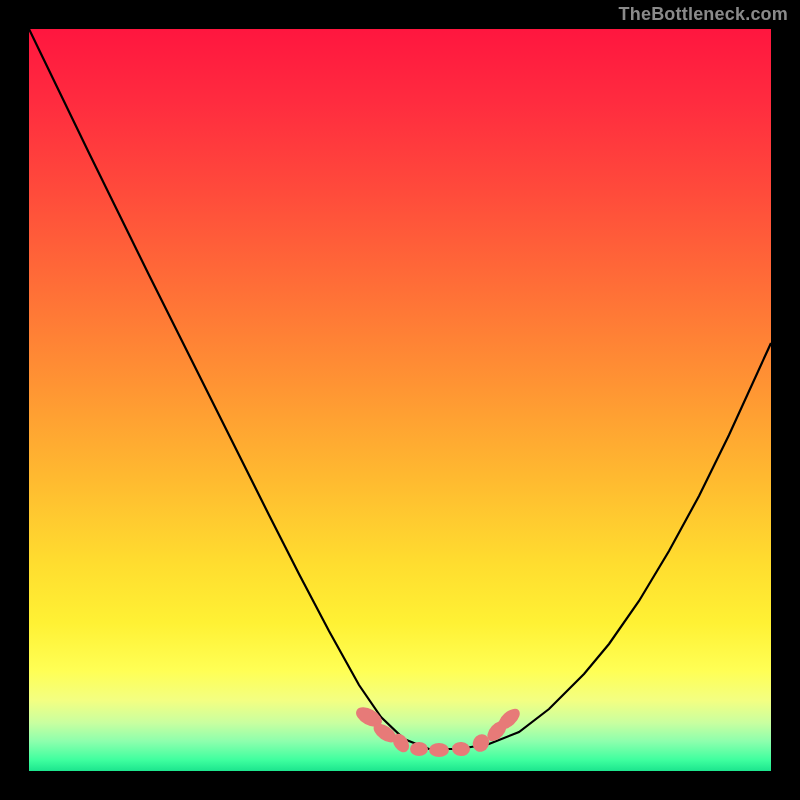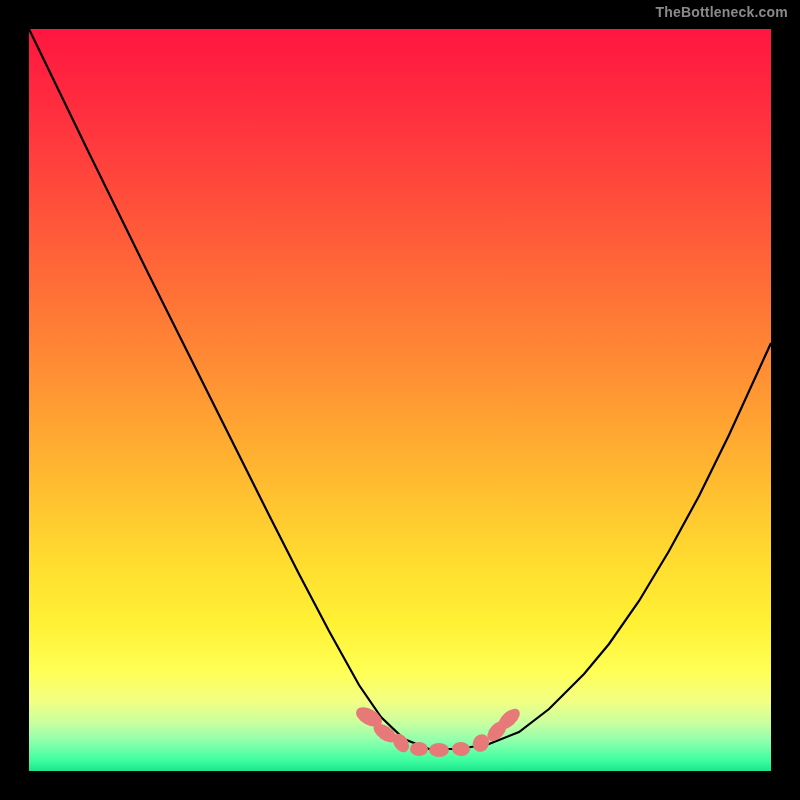--- a/index.html
+++ b/index.html
@@ -38,21 +38,21 @@
     position: absolute;
     left: 0;
     top: 0;
     width: 100%;
     height: 100%;
   }
   .watermark {
     position: absolute;
     top: 4px;
     right: 12px;
-    font-size: 14px;
+    font-size: 18px;
     font-weight: 600;
     color: #8a8a8a;
     letter-spacing: 0.2px;
     user-select: none;
   }
   .marker {
     fill: #e77a78;
     stroke: none;
   }
 </style>

